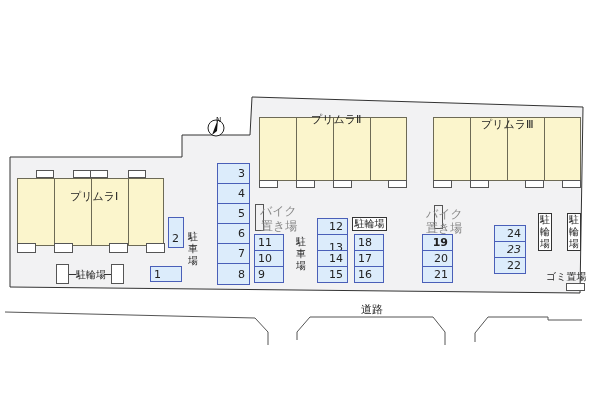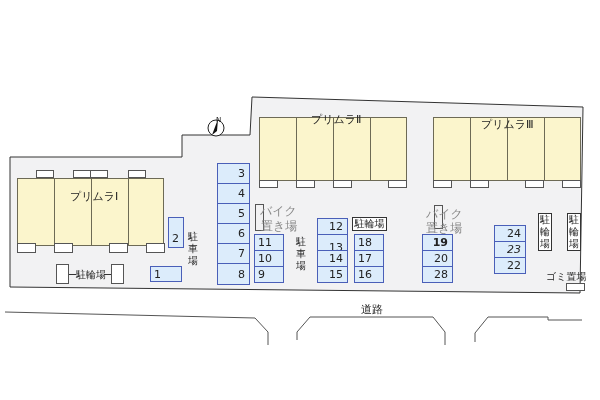--- a/index.html
+++ b/index.html
@@ -168,21 +168,21 @@
 <div class="smalltxt" style="left:426px;top:206px;">バイク</div>
 <div class="smalltxt" style="left:426px;top:220px;">置き場</div>
 
 <div class="space r" style="left:422px;top:234px;width:31px;height:17px;font-weight:bold;">
     <span>19</span>
   </div>
 <div class="space r" style="left:422px;top:250px;width:31px;height:17px;">
     <span>20</span>
   </div>
 <div class="space r" style="left:422px;top:266px;width:31px;height:17px;">
-    <span>28</span>
+    <span>21</span>
   </div>
 
 <div class="space r" style="left:494px;top:225px;width:32px;height:17px;">
     <span>24</span>
   </div>
 <div class="space r" style="left:494px;top:241px;width:32px;height:17px;font-style:italic;">
     <span>23</span>
   </div>
 <div class="space r" style="left:494px;top:257px;width:32px;height:17px;">
     <span>22</span>

